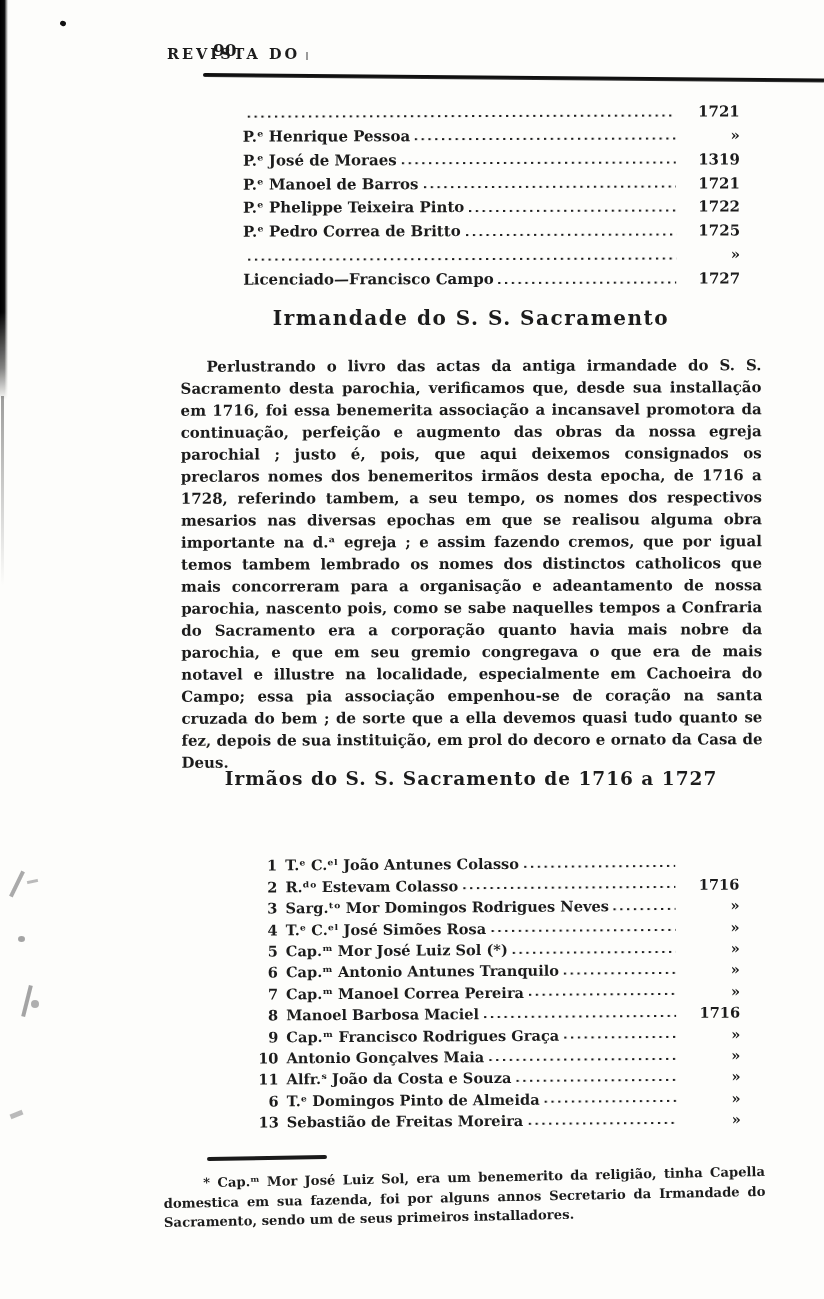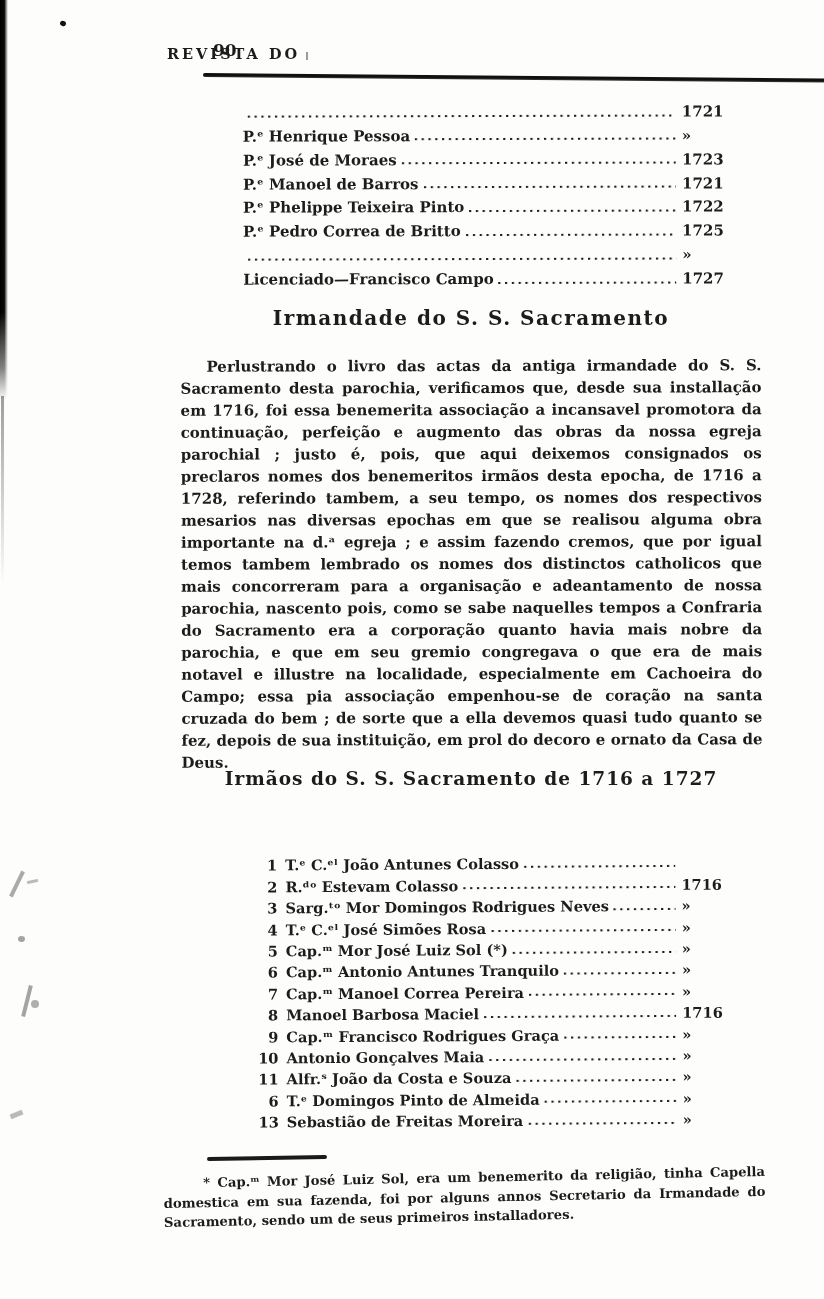--- a/index.html
+++ b/index.html
@@ -38,21 +38,21 @@
   .header-rule { position:absolute; left:203px; top:73px; width:622px; height:3.5px;
     background:linear-gradient(to bottom,#101010 60%,#3a3a3a 100%); border-radius:2px;
     transform:rotate(0.5deg); transform-origin:left center; }
 
   
   .row { display:flex; align-items:flex-end; }
   .nm { white-space:nowrap; }
   .leader { flex:1; margin:0 6px 0 4px; align-self:stretch;
     background-image:radial-gradient(circle at 2px 2.2px,#1d1d1d 1.25px,rgba(0,0,0,0) 1.6px);
     background-size:6.8px 4.4px; background-repeat:repeat-x; background-position:left bottom 3px; }
-  .yr { width:58px; text-align:left; white-space:nowrap; }
+  .yr { width:58px; text-align:right; white-space:nowrap; }
   .no { width:26px; text-align:right; margin-right:8px; white-space:nowrap; }
 
   .priest-list { position:absolute; left:243px; top:97px; width:497px;
     font-size:15px; font-weight:bold; transform:rotate(-0.15deg); }
   .priest-list .row { height:23.9px; }
 
   .heading { position:absolute; left:180px; width:582px; text-align:center; font-weight:bold; }
   .heading-1 { top:306px; font-size:20px; letter-spacing:1.5px; }
   .heading-2 { top:768px; font-size:18.5px; letter-spacing:1px; }
 
@@ -96,21 +96,21 @@
         <span class="yr">1721</span>
       </div>
     <div class="row">
         <span class="nm">P.ᵉ Henrique Pessoa</span>
         <span class="leader"></span>
         <span class="yr">»</span>
       </div>
     <div class="row">
         <span class="nm">P.ᵉ José de Moraes</span>
         <span class="leader"></span>
-        <span class="yr">1723</span>
+        <span class="yr">1319</span>
       </div>
     <div class="row">
         <span class="nm">P.ᵉ Manoel de Barros</span>
         <span class="leader"></span>
         <span class="yr">1721</span>
       </div>
     <div class="row">
         <span class="nm">P.ᵉ Phelippe Teixeira Pinto</span>
         <span class="leader"></span>
         <span class="yr">1722</span>

